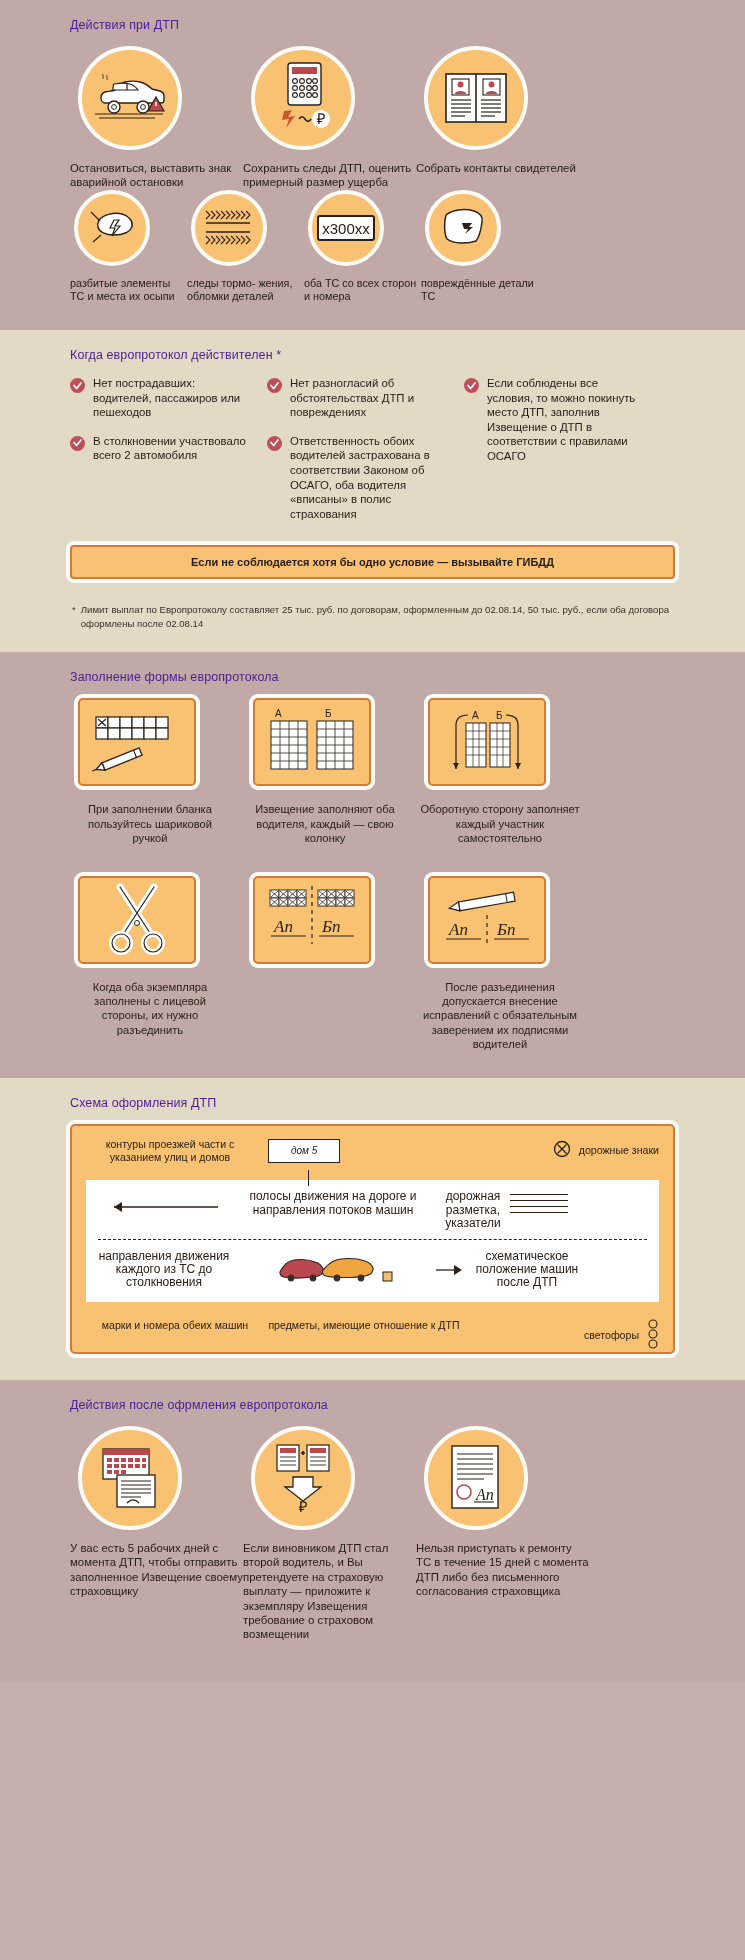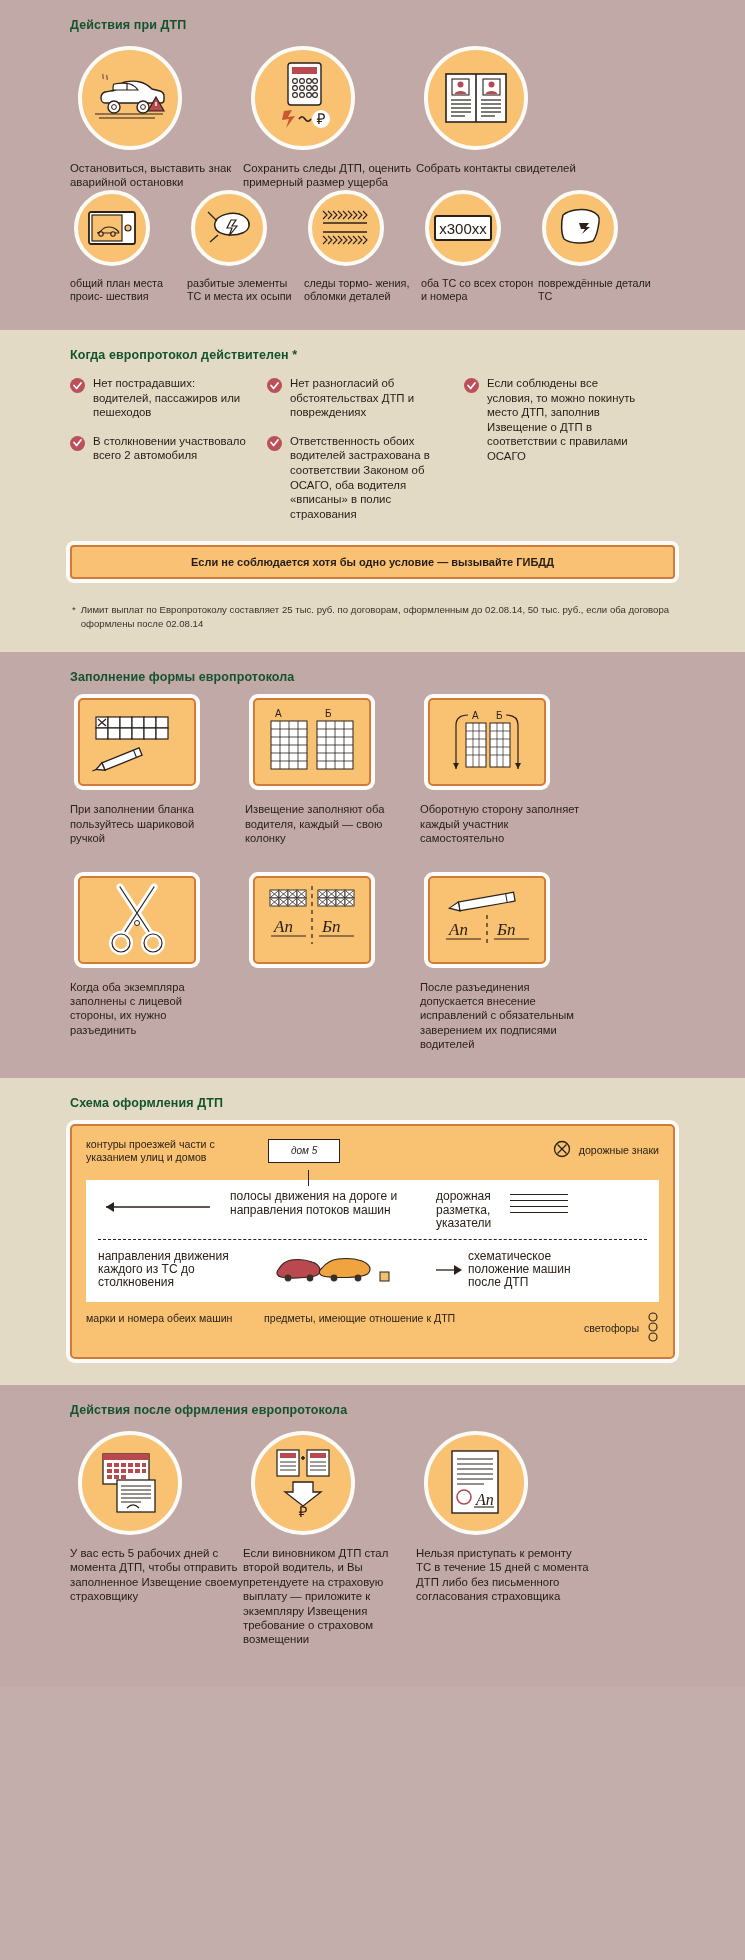--- a/index.html
+++ b/index.html
@@ -12,23 +12,23 @@
   }
   .page{width:745px;position:relative;overflow:hidden;}
 
   
   .band{width:100%;box-sizing:border-box;padding:0 70px;}
   .band-mauve{background:#c0a9a6;}
   .band-cream{background:#e3dac6;}
 
   .section-title{
     font-size:12.5px;
-    font-weight:bold;
+    font-weight:normal;
     letter-spacing:.1px;
-    color:#14532d;
+    color:#4c1d95;
     padding-top:18px;
     padding-bottom:14px;
   }
 
   
   .circ-row{display:flex;justify-content:flex-start;gap:0;}
   .circ-col{display:flex;flex-direction:column;align-items:flex-start;}
   .circle{
     border-radius:50%;
     background:#f8c272;
@@ -91,45 +91,46 @@
   .card{
     width:118px;height:88px;
     background:#f8c272;
     border:2px solid #d07b39;
     border-radius:5px;
     box-shadow:0 0 0 4px #fdfbf7;
     box-sizing:border-box;
     display:flex;align-items:center;justify-content:center;
     margin-left:8px;
   }
-  .card-cap{font-size:11.2px;line-height:14.4px;margin-top:16px;width:160px;}
+  .card-cap{font-size:11.2px;line-height:14.4px;margin-top:16px;width:160px;text-align:center;}
 
   
   .scheme-outer{
     background:#f8c272;
     border:2px solid #d07b39;
     border-radius:5px;
     box-shadow:0 0 0 4px #fdfbf7;
-    padding:12px 14px 12px 14px;
+    padding:12px 14px 0 14px;
     margin-bottom:4px;
+    text-align:center;
   }
   .scheme-head{display:flex;align-items:center;font-size:10.6px;line-height:13.4px;}
   .scheme-inner{
     background:#ffffff;
     margin-top:16px;
     padding:10px 12px;
     position:relative;
     font-size:12px;line-height:13.4px;
   }
   .dom5{
     background:#fff;border:1.5px solid #2b2119;
     font-style:italic;font-size:10px;
     padding:4px 22px;margin:0 14px;
   }
-  .scheme-foot{display:flex;font-size:10.6px;line-height:13.4px;margin-top:10px;}
+  .scheme-foot{display:flex;font-size:10.6px;line-height:13.4px;margin-top:17px;}
 
   .lines-stack span{display:block;border-top:1.4px solid #2b2119;width:58px;margin-bottom:5px;}
   svg{overflow:visible;}
 </style>
 </head>
 <body>
 
 <div class="page">
 
   <div class="band band-mauve">
@@ -210,33 +211,20 @@
             </g>
           </svg>
         </div>
         <div class="cap">Собрать контакты свидетелей</div>
       </div>
     </div>
 
 
     <div class="circ-row" style="padding-bottom:26px;">
 
-      <div class="circ-col w2">
-        <div class="circle c-sm">
-          <svg width="48" height="34" viewBox="0 0 48 34">
-            <rect x="1" y="1" width="46" height="32" rx="2" fill="#fff" stroke="#2b2119" stroke-width="1.8"></rect>
-            <rect x="4" y="4" width="30" height="26" fill="#f8c272" stroke="#2b2119" stroke-width="1.2"></rect>
-            <path d="M9 22c2 0 3-1 4-2 2-3 5-4 8-4 4 0 7 2 9 4 1 1 1 2 0 2z" fill="#f8c272" stroke="#2b2119" stroke-width="1.2"></path>
-            <circle cx="13" cy="23" r="2.2" fill="#f8c272" stroke="#2b2119" stroke-width="1.1"></circle>
-            <circle cx="25" cy="23" r="2.2" fill="#f8c272" stroke="#2b2119" stroke-width="1.1"></circle>
-            <circle cx="40" cy="17" r="3" fill="#f8c272" stroke="#2b2119" stroke-width="1.2"></circle>
-          </svg>
-        </div>
-        <div class="cap cap-sm">общий план места проис- шествия</div>
-      </div>
 
       <div class="circ-col w2">
         <div class="circle c-sm">
           <svg width="50" height="40" viewBox="0 0 50 40">
             <path d="M12 12c4-5 14-8 23-6 7 2 11 7 10 12-1 6-9 9-18 9-8 0-15-3-16-8-1-3 0-5 1-7z" fill="#fff" stroke="#2b2119" stroke-width="1.5"></path>
             <path d="M27 12l-4 8h5l-3 8 8-10h-5l4-6z" fill="#fff" stroke="#2b2119" stroke-width="1.2"></path>
             <path d="M4 4l9 9M6 34l8-7" fill="none" stroke="#2b2119" stroke-width="1.3"></path>
           </svg>
         </div>
         <div class="cap cap-sm">разбитые элементы ТС и места их осыпи</div>

